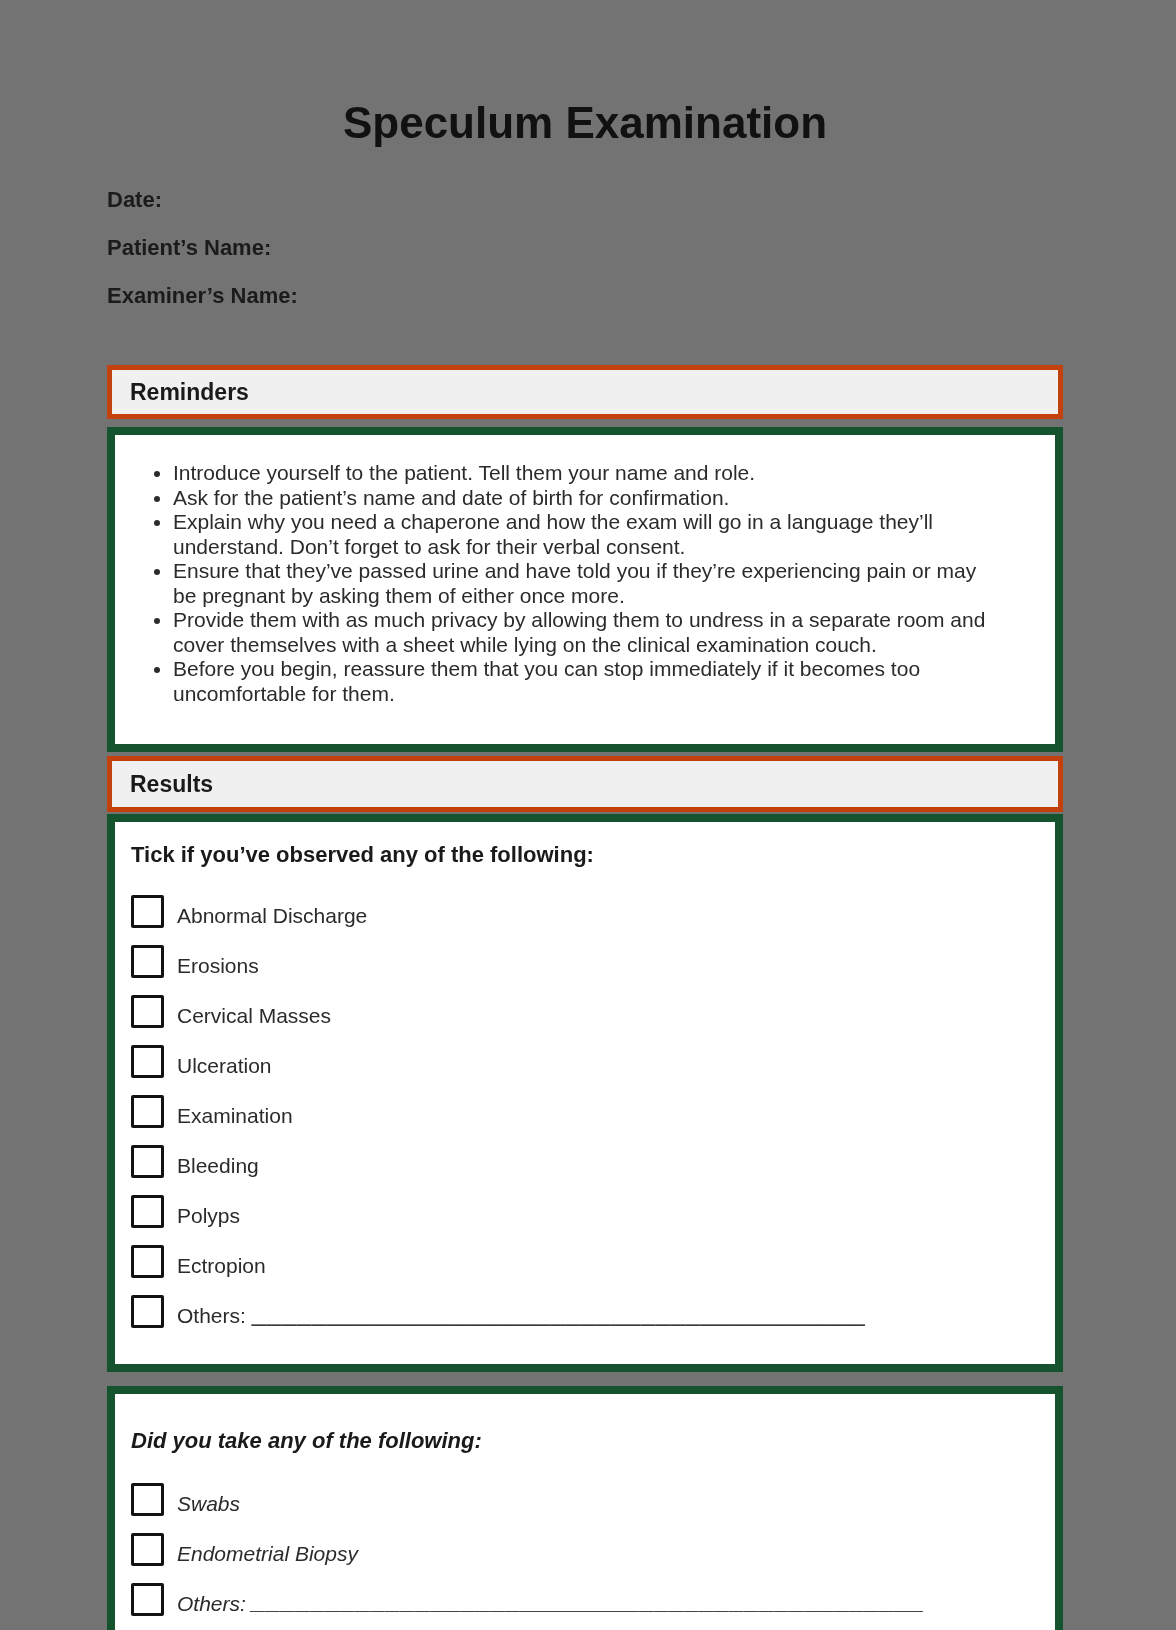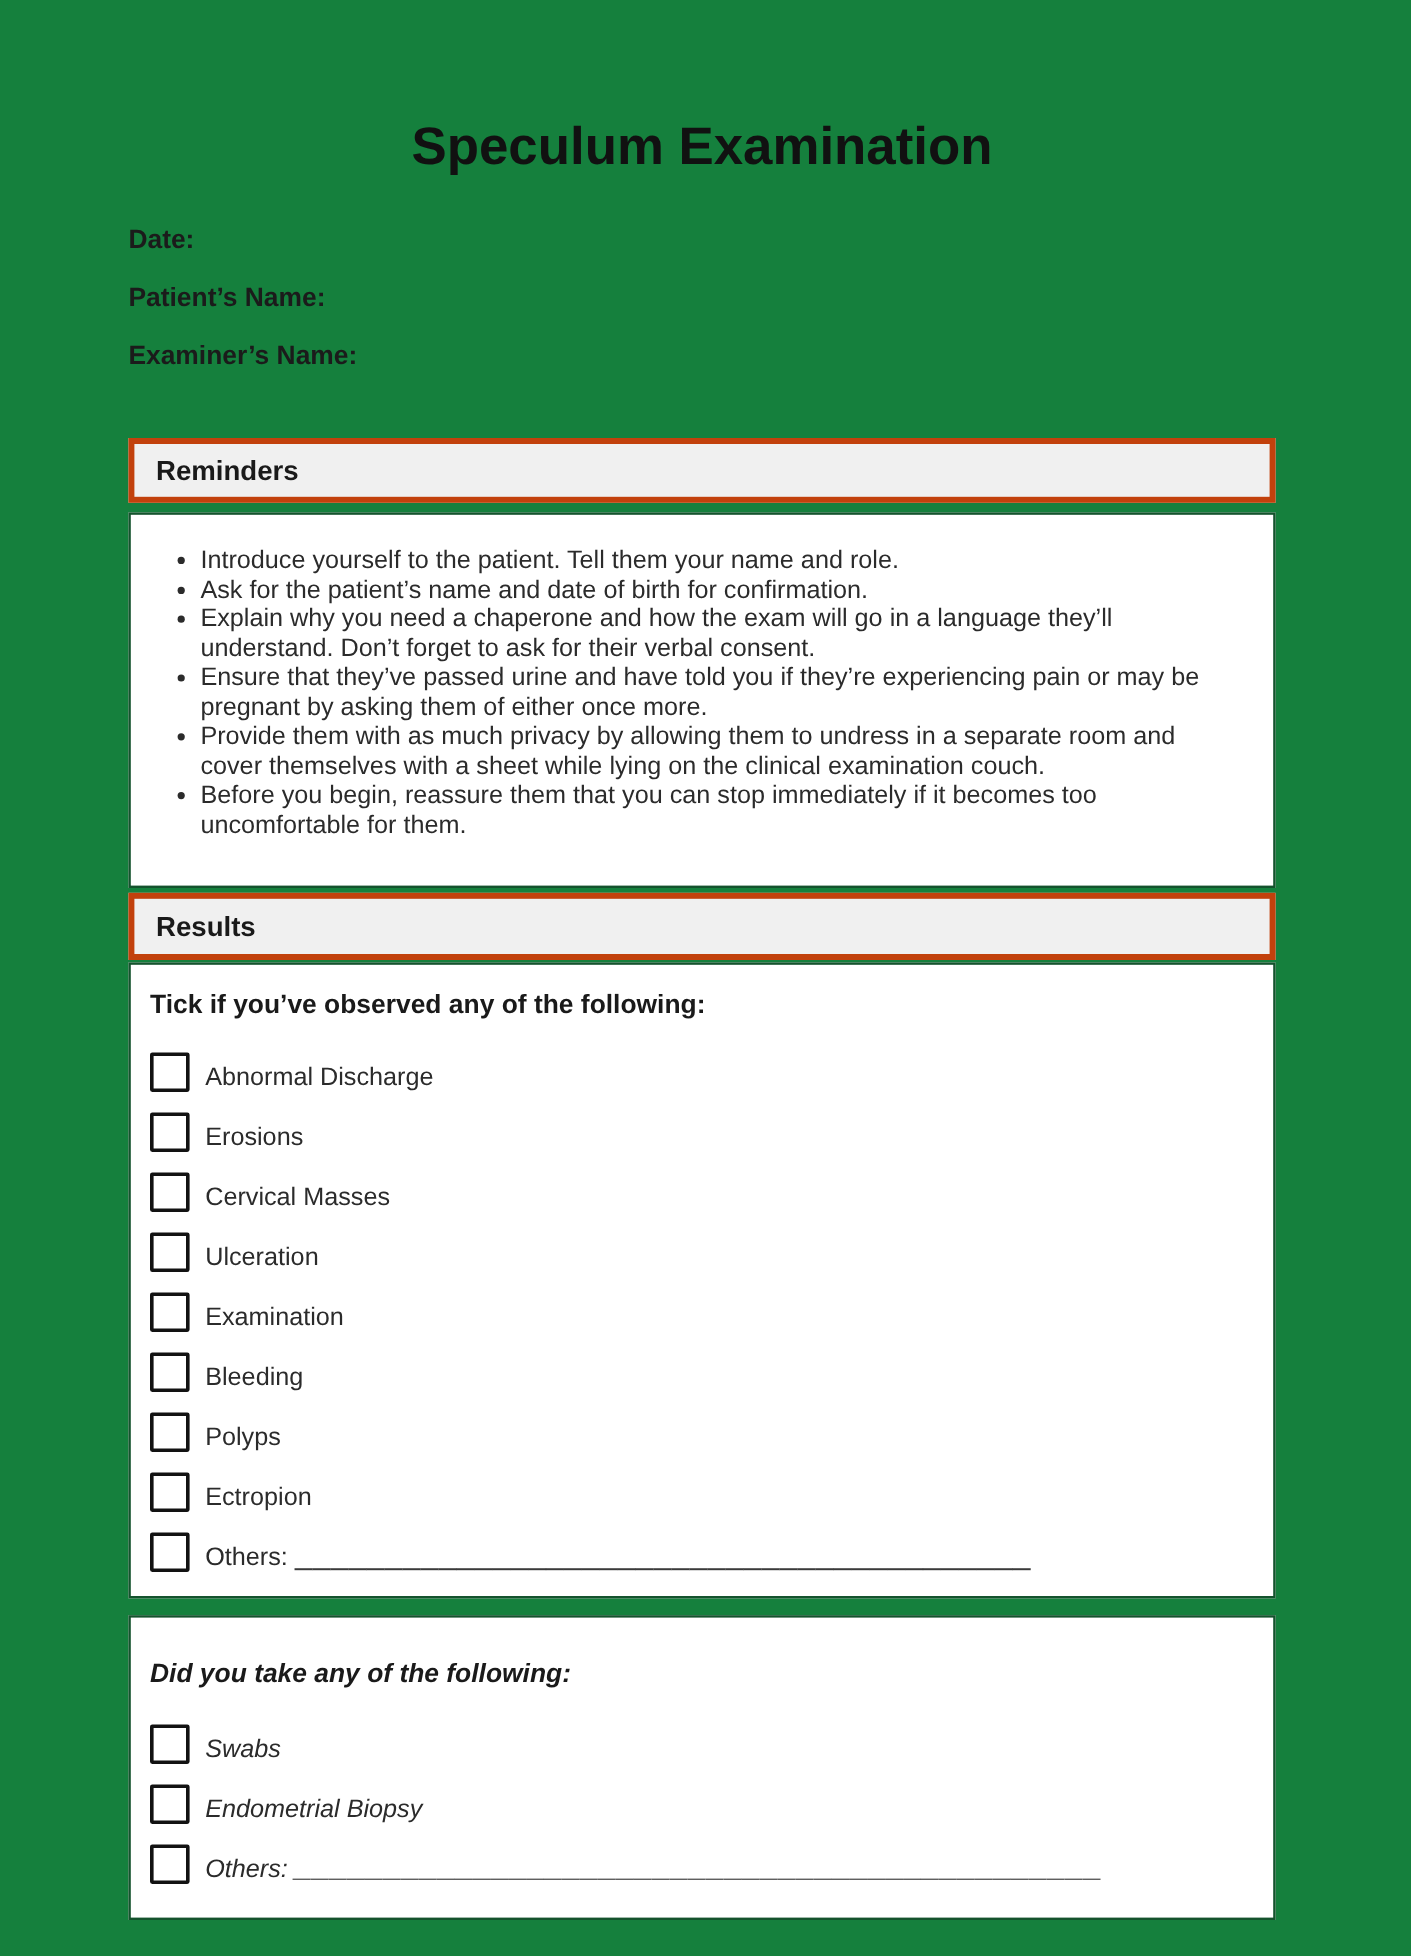--- a/index.html
+++ b/index.html
@@ -1,21 +1,21 @@
 <!DOCTYPE html>
 <html><head>
 <meta charset="utf-8">
 <style>
   * { margin: 0; padding: 0; box-sizing: border-box; }
   html, body { background: #ffffff; }
   .page {
     position: relative;
     width: 1176px;
     height: 1630px;
-    background: #15803d;
+    background: #737373;
     overflow: hidden;
     font-family: "Liberation Sans", "DejaVu Sans", sans-serif;
     color: #222222;
   }
   .content {
     position: absolute;
     left: 107px;
     top: 0;
     width: 956px;
   }
@@ -45,39 +45,39 @@
     align-items: center;
     padding-left: 18px;
   }
   .band-title {
     font-size: 23px;
     font-weight: 700;
     color: #1a1a1a;
   }
   .band.results-band { margin-top: 4px; height: 56px; }
   .box {
-    border: 2px solid #14532d;
+    border: 8px solid #14532d;
     background: #ffffff;
   }
   .reminders-body {
     margin-top: 8px;
     padding: 26px 60px 38px 28px;
   }
   .reminders-body ul {
     list-style: disc outside;
     padding-left: 30px;
   }
   .reminders-body li {
     font-size: 21px;
     line-height: 24.5px;
     color: #2b2b2b;
   }
   .results-body {
     margin-top: 2px;
-    padding: 14px 24px 20px 16px;
+    padding: 14px 24px 36px 16px;
   }
   .box-heading {
     font-size: 22px;
     line-height: 26px;
     font-weight: 700;
     color: #1a1a1a;
     margin: 6px 0 10px 0;
   }
   .check-row {
     height: 50px;

